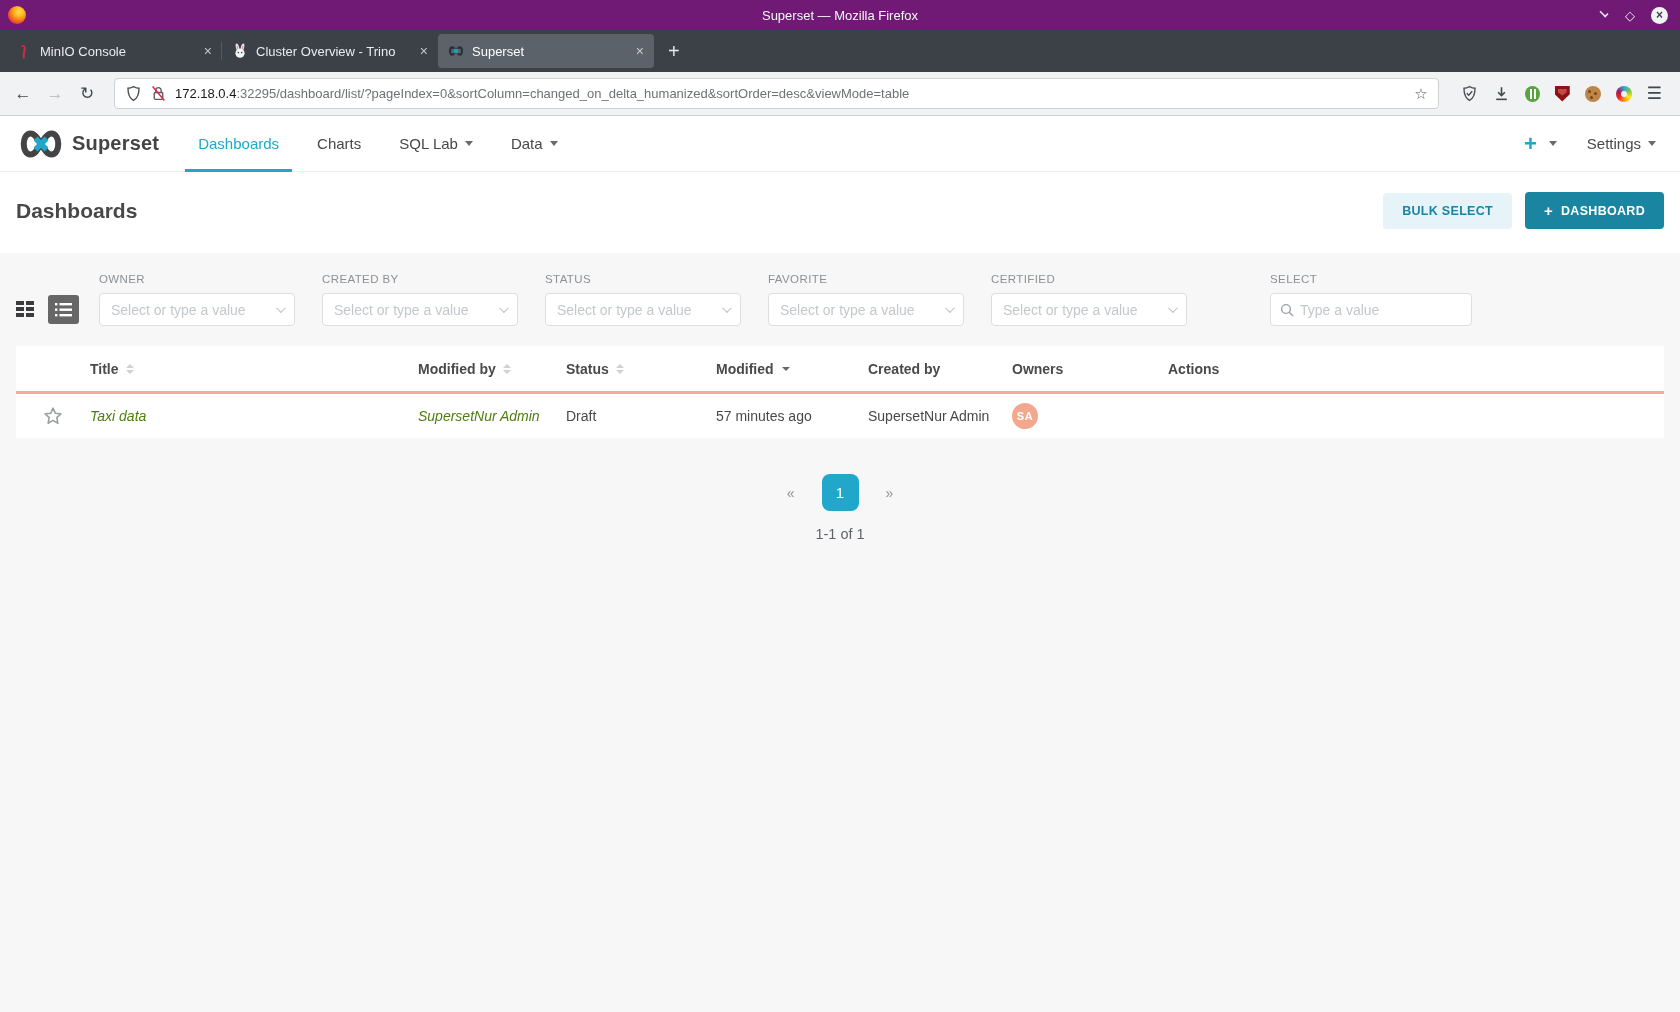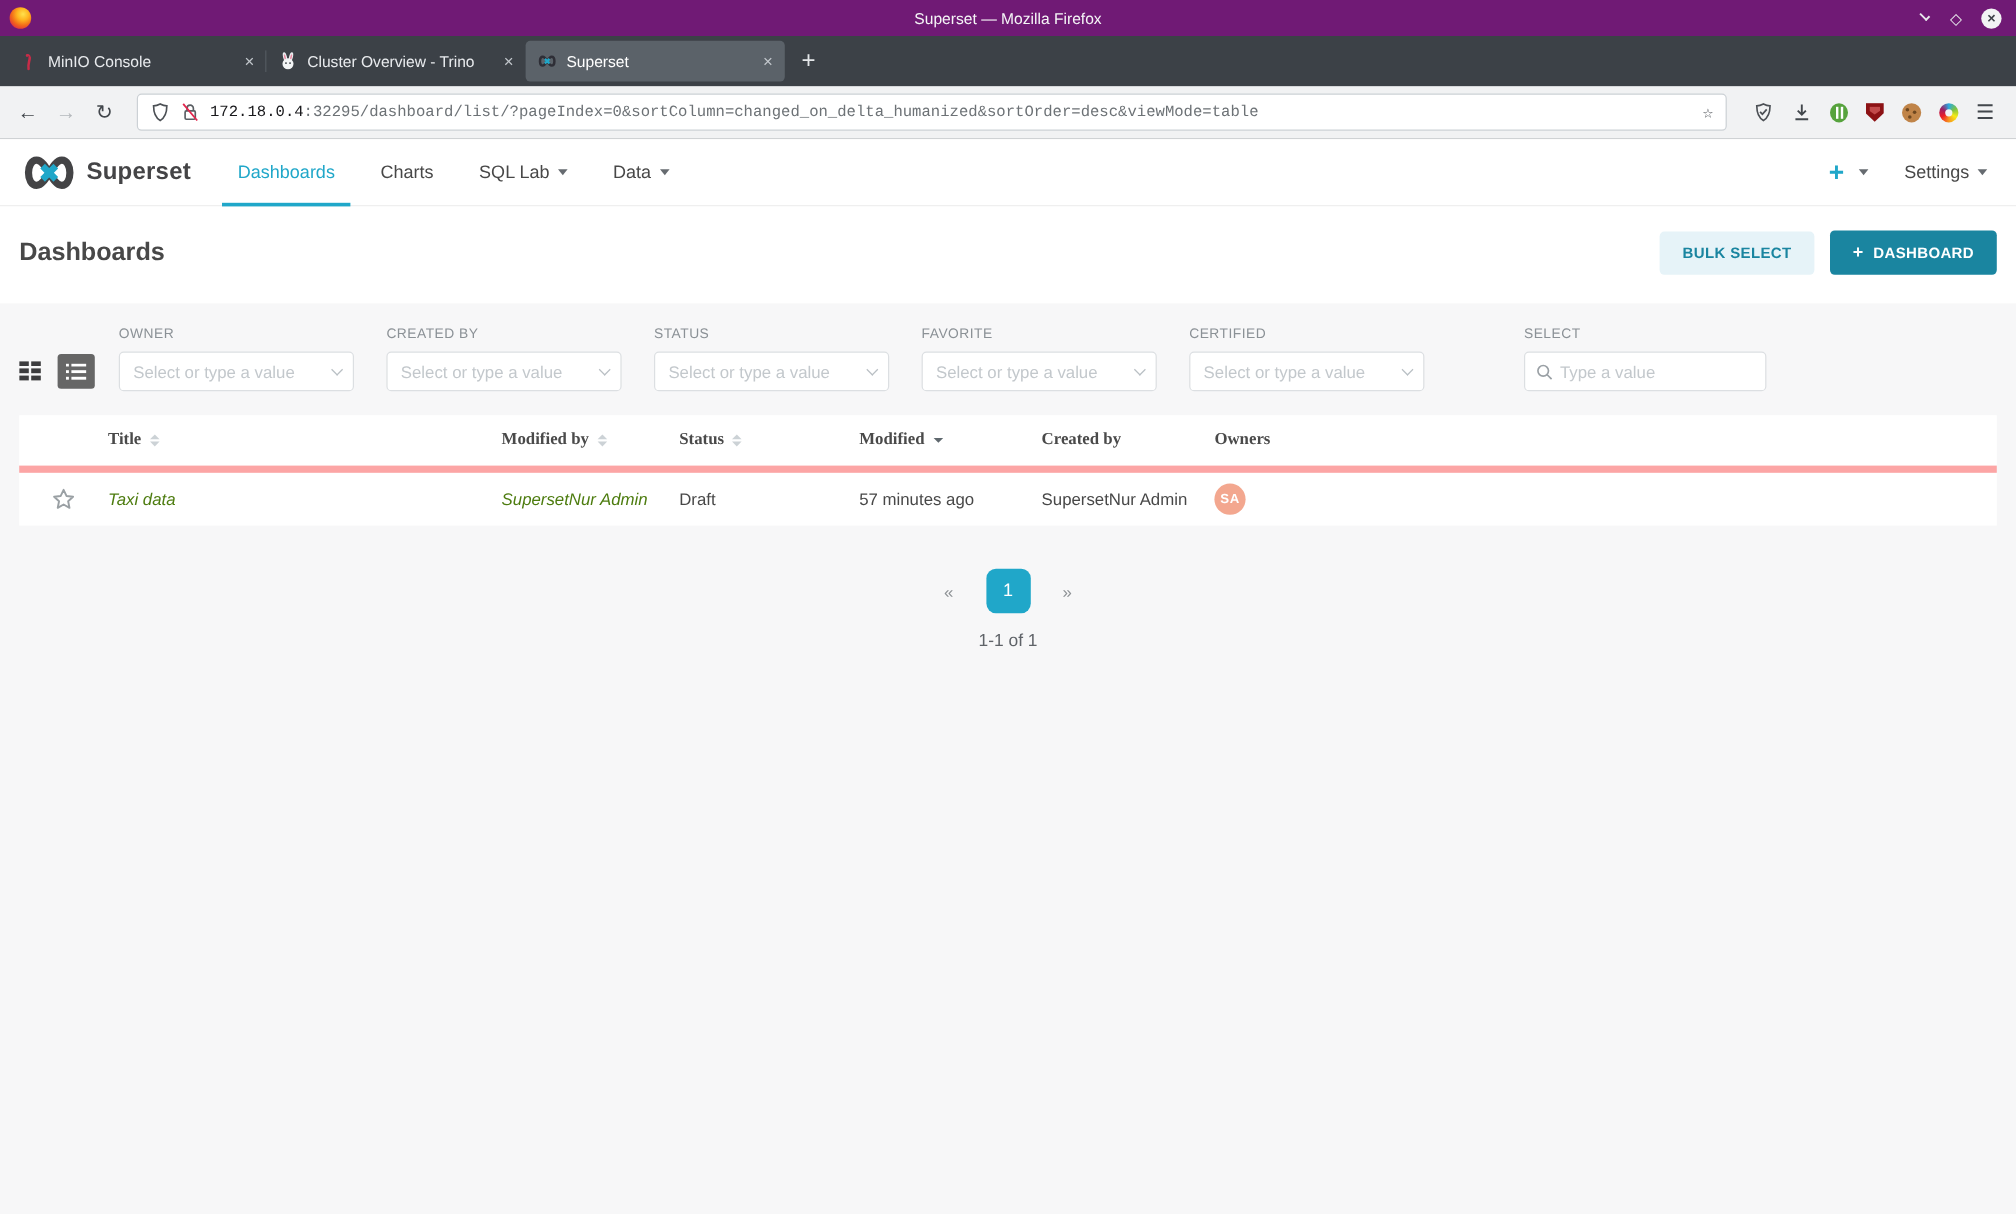--- a/index.html
+++ b/index.html
@@ -57,21 +57,21 @@
   .toolbar {
     height: 44px; background: #f1f2f3; flex: 0 0 44px;
     border-bottom: 1px solid #cfd2d4;
     display: flex; align-items: center; padding: 0 12px; gap: 10px;
   }
   .nav-glyph { font-size: 17px; color: #42474c; width: 22px; text-align: center; }
   .nav-glyph.disabled { color: #b4b8bb; }
   .urlbar {
     flex: 1; height: 31px; background: #ffffff;
     border: 1px solid #ccd1d5; border-radius: 4px;
-    display: flex; align-items: center; padding: 0 10px; gap: 8px; margin: 0 6px; font-family: Liberation Mono, monospace;
+    display: flex; align-items: center; padding: 0 10px; gap: 8px; margin: 0 6px;
   }
   .url-text { font-size: 13px; flex: 1; white-space: nowrap; overflow: hidden; }
   .url-host { color: #18181b; }
   .url-rest { color: #6d7276; }
   .url-star { color: #55595e; font-size: 15px; }
   .ext-icons { display: flex; align-items: center; gap: 15px; padding: 0 6px; }
   .icon-16 { width: 17px; height: 17px; display: inline-flex; align-items: center; justify-content: center; }
   .badger-icon { width: 15px; height: 16px; border-radius: 50%; background: #57a33d; position: relative; }
   .badger-icon::before { content:""; position:absolute; left:5px; top:3px; width:2px; height:10px; background:#fff; box-shadow: 4px 0 0 #fff; }
   .ublock-icon { width: 15px; height: 16px; background: #8c1214; clip-path: polygon(0 0,100% 0,100% 55%,50% 100%,0 55%); position: relative; }
@@ -148,21 +148,21 @@
   }
   .search-box input::placeholder { color: #c3c8cc; }
 
   
   .table-card { background: #ffffff; margin: 20px 16px 0; }
   .trow {
     display: grid;
     grid-template-columns: 74px 328px 148px 150px 152px 144px 156px 1fr;
     align-items: center;
   }
-  .thead { height: 48px; border-bottom: 6px solid #fca5a5; font-family: Liberation Serif, serif; }
+  .thead { height: 48px; border-bottom: 3px solid #fca5a5; }
   .thead .th { font-size: 14px; font-weight: bold; color: #4a4a4a; display: flex; align-items: center; }
   .tbody-row { height: 44px; }
   .sorters { display: inline-flex; flex-direction: column; gap: 2px; margin-left: 7px; }
   .tri-up { width: 0; height: 0; border-left: 4px solid transparent; border-right: 4px solid transparent; border-bottom: 4px solid #ccd2d6; }
   .tri-down { width: 0; height: 0; border-left: 4px solid transparent; border-right: 4px solid transparent; border-top: 4px solid #ccd2d6; }
   .tri-down.active { border-top-color: #5f686e; margin-left: 8px; }
   .cell { font-size: 14px; color: #484848; }
   .cell-star { justify-self: center; display: flex; }
   .link { color: #4d7c0f; text-decoration: none; cursor: pointer; font-style: italic; }
   .avatar {
@@ -411,20 +411,23 @@
       <div class="th">
         <span>Modified</span>
         <span class="tri-down active"></span>
       </div>
       <div class="th">
         <span>Created by</span>
       </div>
       <div class="th">
         <span>Owners</span>
       </div>
+      <div class="th">
+        <span>Actions</span>
+      </div>
     </div>
 
     <div class="trow tbody-row">
       <div class="cell cell-star">
         <svg width="20" height="20" viewBox="0 0 20 20">
           <path d="M10 2.2 L12.4 7.3 L17.9 7.9 L13.8 11.7 L14.9 17.2 L10 14.4 L5.1 17.2 L6.2 11.7 L2.1 7.9 L7.6 7.3 Z" fill="none" stroke="#9aa0a4" stroke-width="1.6" stroke-linejoin="round"></path>
         </svg>
       </div>
       <div class="cell"><a class="link">Taxi data</a></div>
       <div class="cell"><a class="link">SupersetNur Admin</a></div>

